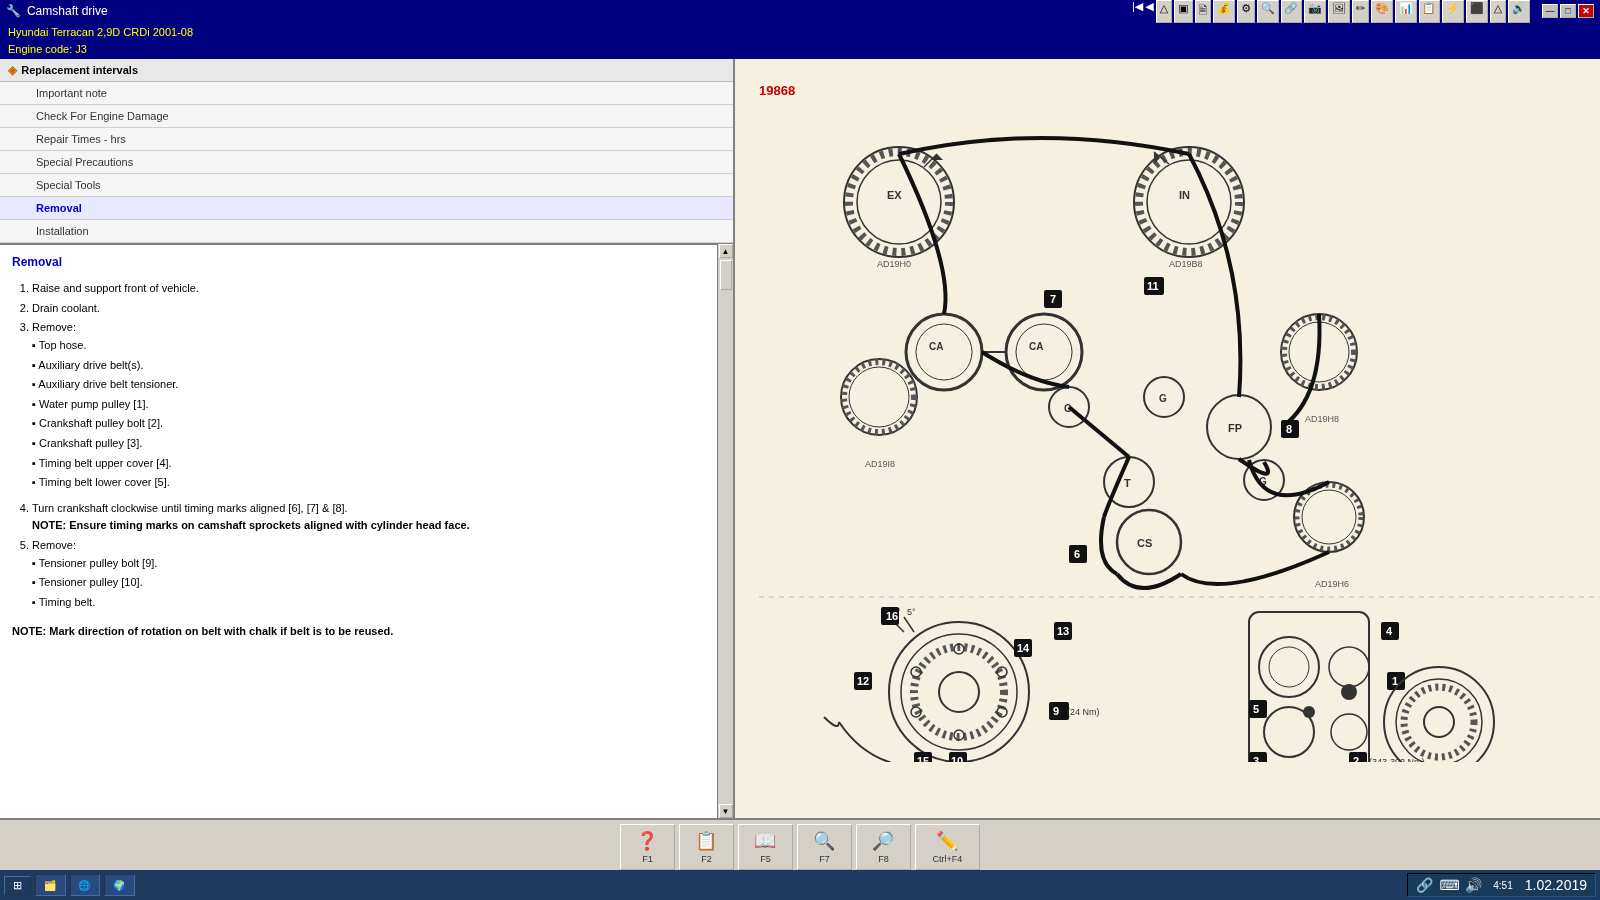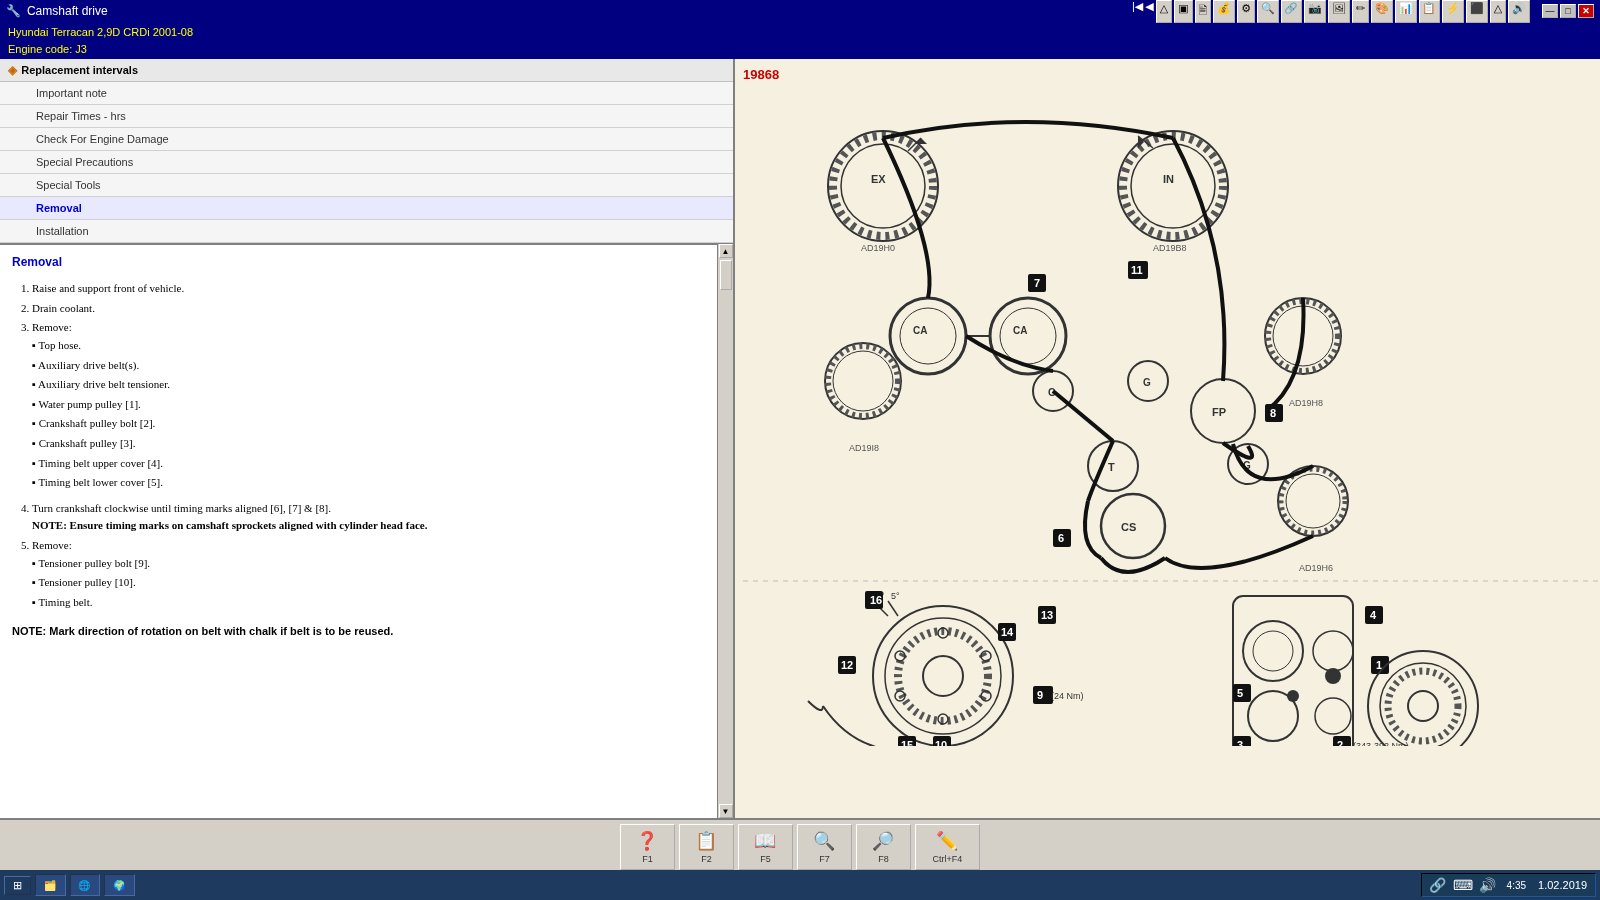--- a/index.html
+++ b/index.html
@@ -88,32 +88,32 @@
       font-size: 11px;
       line-height: 1.6;
     }
     .content-section-title {
       color: #0000cc;
       font-weight: bold;
       margin-bottom: 8px;
       font-size: 12px;
     }
     .content-area ol { margin-left: 20px; }
-    .content-area li { margin-bottom: 2px; font-family: Liberation Serif, serif; }
+    .content-area li { margin-bottom: 2px; }
     .content-area ul { list-style: none; }
     .content-area ul li::before { content: "▪ "; }
     .note-bold { font-weight: bold; font-size: 11px; margin: 10px 0; }
 
     
     .right-panel {
       flex: 1;
       background: #f5f0e0;
       overflow: auto;
       position: relative;
-      padding: 8px;
+      padding: 24px;
     }
 
     .diagram-number {
       color: #cc0000;
       font-weight: bold;
       font-size: 13px;
       margin-bottom: 4px;
     }
 
     
@@ -273,22 +273,22 @@
 <div class="main-container">
 
   <div class="left-panel">
 
     <div class="nav-section">
       <div class="nav-header">
         <span class="diamond-icon">◈</span>
         <span>Replacement intervals</span>
       </div>
       <div class="nav-item">Important note</div>
+      <div class="nav-item">Check For Engine Damage</div>
       <div class="nav-item">Repair Times - hrs</div>
-      <div class="nav-item">Check For Engine Damage</div>
       <div class="nav-item">Special Precautions</div>
       <div class="nav-item">Special Tools</div>
       <div class="nav-item active">Removal</div>
       <div class="nav-item">Installation</div>
     </div>
 
     <div class="left-content-wrapper">
       <div class="content-area">
         <div class="content-section-title">Removal</div>
         <ol>
@@ -542,17 +542,17 @@
     <span>🌐</span>
   </div>
   <div class="taskbar-app">
     <span>🌍</span>
   </div>
   <div class="taskbar-spacer"></div>
   <div class="taskbar-tray">
     <span class="tray-icon">🔗</span>
     <span class="tray-icon">⌨</span>
     <span class="tray-icon">🔊</span>
-    <span style="margin-left:4px;">4:35</span>
+    <span style="margin-left:4px;">4:51</span>
     <br>
-    <span style="font-size:11px;">1.02.2019</span>
+    <span style="font-size:14px;">1.02.2019</span>
   </div>
 </div>
 
 </body></html>

